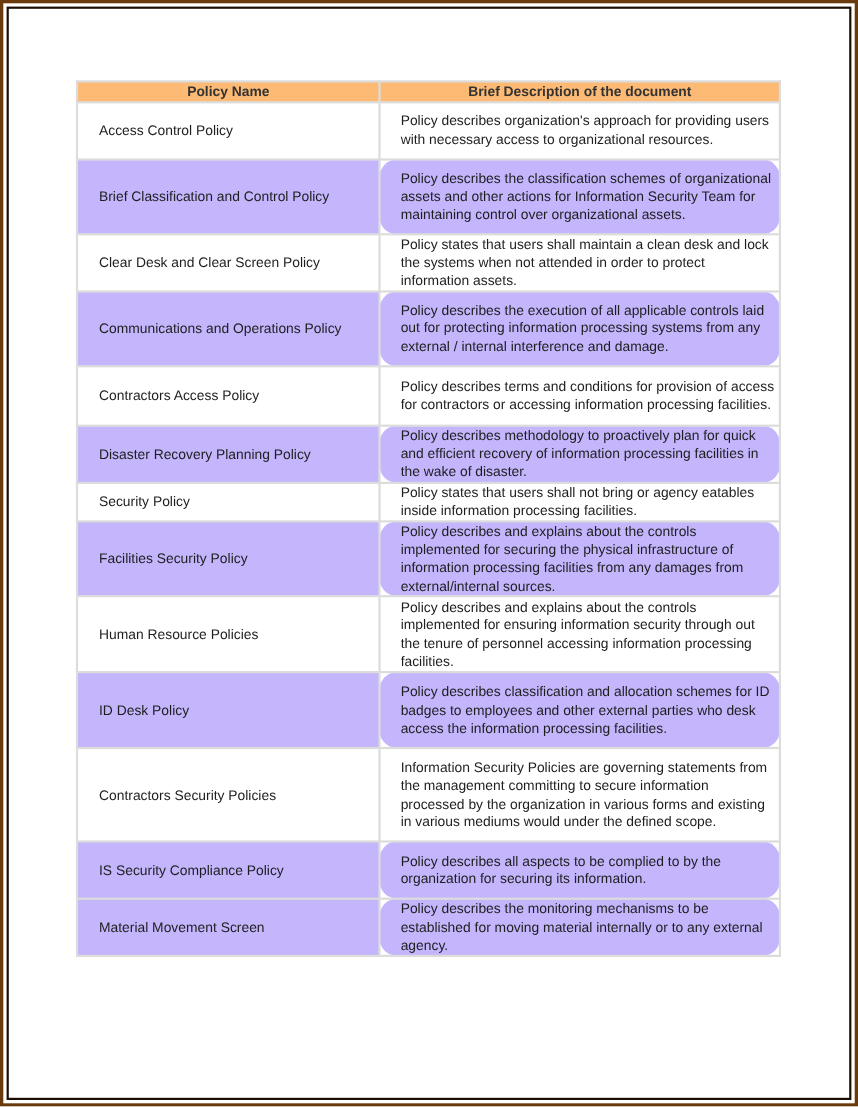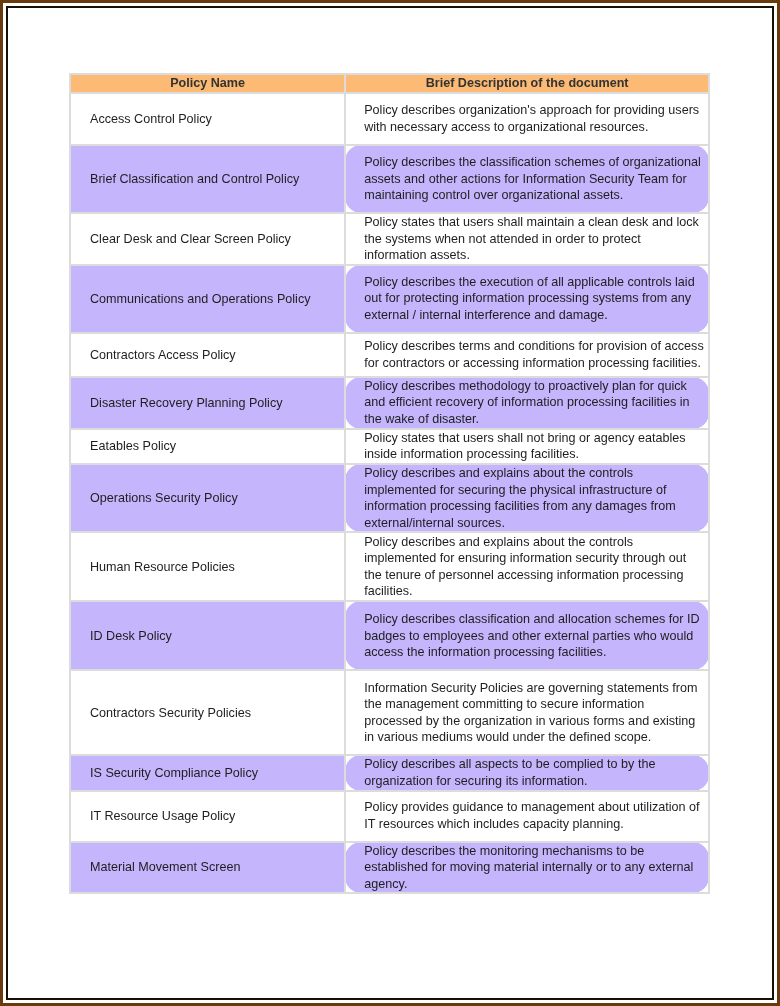--- a/index.html
+++ b/index.html
@@ -44,54 +44,50 @@
       <td class="desc">Policy describes the classification schemes of organizational assets and other actions for Information Security Team for maintaining control over organizational assets.</td>
     </tr>
     <tr class="row-white" style="height:51px">
       <td class="name">Clear Desk and Clear Screen Policy</td>
       <td class="desc">Policy states that users shall maintain a clean desk and lock the systems when not attended in order to protect information assets.</td>
     </tr>
     <tr class="row-gray" style="height:68px">
       <td class="name">Communications and Operations Policy</td>
       <td class="desc">Policy describes the execution of all applicable controls laid out for protecting information processing systems from any external / internal interference and damage.</td>
     </tr>
-    <tr class="row-white" style="height:44px">
+    <tr class="row-white" style="height:54px">
       <td class="name">Contractors Access Policy</td>
       <td class="desc">Policy describes terms and conditions for provision of access for contractors or accessing information processing facilities.</td>
     </tr>
     <tr class="row-gray" style="height:52px">
       <td class="name">Disaster Recovery Planning Policy</td>
       <td class="desc">Policy describes methodology to proactively plan for quick and efficient recovery of information processing facilities in the wake of disaster.</td>
     </tr>
     <tr class="row-white" style="height:34px">
-      <td class="name">Eatables Policy</td>
+      <td class="name">Security Policy</td>
       <td class="desc">Policy states that users shall not bring or agency eatables inside information processing facilities.</td>
     </tr>
     <tr class="row-gray" style="height:68px">
-      <td class="name">Operations Security Policy</td>
+      <td class="name">Facilities Security Policy</td>
       <td class="desc">Policy describes and explains about the controls implemented for securing the physical infrastructure of information processing facilities from any damages from external/internal sources.</td>
     </tr>
     <tr class="row-white" style="height:69px">
       <td class="name">Human Resource Policies</td>
       <td class="desc">Policy describes and explains about the controls implemented for ensuring information security through out the tenure of personnel accessing information processing facilities.</td>
     </tr>
     <tr class="row-gray" style="height:69px">
       <td class="name">ID Desk Policy</td>
-      <td class="desc">Policy describes classification and allocation schemes for ID badges to employees and other external parties who would access the information processing facilities.</td>
+      <td class="desc">Policy describes classification and allocation schemes for ID badges to employees and other external parties who desk access the information processing facilities.</td>
     </tr>
     <tr class="row-white" style="height:85px">
       <td class="name">Contractors Security Policies</td>
       <td class="desc">Information Security Policies are governing statements from the management committing to secure information processed by the organization in various forms and existing in various mediums would under the defined scope.</td>
     </tr>
-    <tr class="row-gray" style="height:35px">
+    <tr class="row-gray" style="height:52px">
       <td class="name">IS Security Compliance Policy</td>
       <td class="desc">Policy describes all aspects to be complied to by the organization for securing its information.</td>
-    </tr>
-    <tr class="row-white" style="height:51px">
-      <td class="name">IT Resource Usage Policy</td>
-      <td class="desc">Policy provides guidance to management about utilization of IT resources which includes capacity planning.</td>
     </tr>
     <tr class="row-gray" style="height:51px">
       <td class="name">Material Movement Screen</td>
       <td class="desc">Policy describes the monitoring mechanisms to be established for moving material internally or to any external agency.</td>
     </tr>
   </tbody>
 </table>
 
 </body></html>

